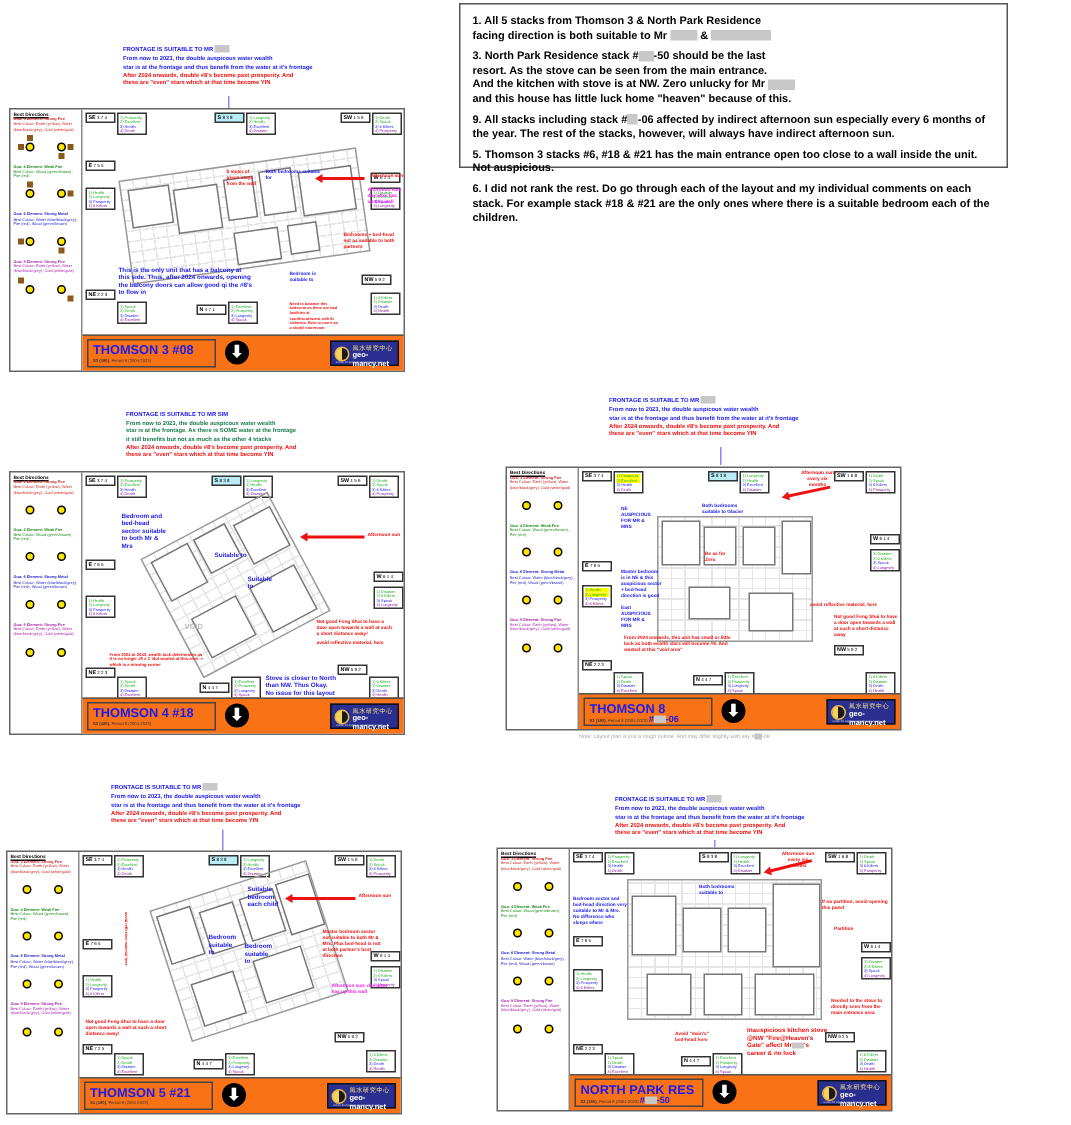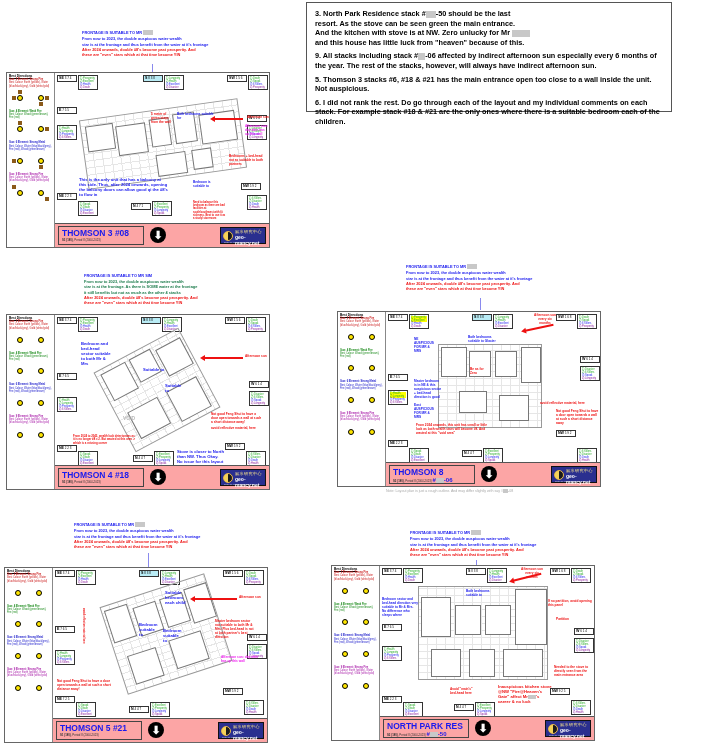--- a/index.html
+++ b/index.html
@@ -71,21 +71,21 @@
   .anno.big { font-size: 4.2px; line-height: 5px; }
 
   .arrow-line { position: absolute; height: 1.5px; background: #ee1111; transform-origin: left center; }
   .arrow-line::before {
     content: ""; position: absolute; left: -3px; top: -2.5px;
     border-right: 5px solid #ee1111; border-top: 3.3px solid transparent; border-bottom: 3.3px solid transparent;
   }
 
   .footer {
     position: absolute; left: 48px; right: 0; bottom: 0; height: 24px;
-    border-top: 1.5px solid #555; background: #fca5a5; text-decoration: underline;
+    border-top: 1.5px solid #555; background: #f97316; text-decoration: underline;
   }
   .footer .namebox {
     position: absolute; left: 3px; top: 2px; width: 86px; height: 19px;
     border: 1.2px solid #444; padding: 1px 3px;
   }
   .footer .name { color: #1a1aee; font-weight: bold; font-size: 8.5px; line-height: 10px; }
   .footer .period { font-size: 2.8px; color: #333; }
   .footer .stack-id { color: #1a1aee; font-weight: bold; font-size: 6px; }
   .footer .down {
     position: absolute; left: 95px; top: 3px; width: 16px; height: 16px; border-radius: 50%;
@@ -104,25 +104,32 @@
   .footer .logo .tag { position: absolute; left: 3px; bottom: 0.5px; font-size: 1.8px; color: #ddd; }
 
   .note { font-size: 3.6px; color: #aaa; }
   .vline { position: absolute; width: 0.8px; background: #8a8aee; }
 </style>
 </head>
 <body>
 
 <div class="abs summary">
   <p>
+    <span>1. All 5 stacks from Thomson 3 &amp; North Park Residence</span><br>
+    <span>facing direction is both suitable to Mr</span>
+    <span class="redact" style="width:18px"></span>
+    <span>&amp;</span>
+    <span class="redact" style="width:40px"></span>
+  </p>
+  <p>
     <span>3. North Park Residence stack #</span><span class="redact" style="width:10px"></span><span>-50 should be the last</span><br>
-    <span>resort. As the stove can be seen green the main entrance.</span><br>
+    <span>resort. As the stove can be seen from the main entrance.</span><br>
     <span>And the kitchen with stove is at NW. Zero unlucky for Mr</span>
     <span class="redact" style="width:18px"></span><br>
-    <span>and this house has little luck from "heaven" because of this.</span>
+    <span>and this house has little luck home "heaven" because of this.</span>
   </p>
   <p>
     <span>9. All stacks including stack #</span><span class="redact" style="width:7px"></span><span>-06 affected by indirect afternoon sun especially every 6 months of the year. The rest of the stacks, however, will always have indirect afternoon sun.</span>
   </p>
   <p>5. Thomson 3 stacks #6, #18 &amp; #21 has the main entrance open too close to a wall inside the unit. Not auspicious.</p>
   <p>6. I did not rank the rest. Do go through each of the layout and my individual comments on each stack. For example stack #18 &amp; #21 are the only ones where there is a suitable bedroom each of the children.</p>
 </div>
 
 <div class="abs hdr" style="left:82px; top:30px; width:200px;">
   <div class="blue title-line"><span>FRONTAGE IS SUITABLE TO MR</span> <span class="redact" style="width:10px;height:5px"></span></div>

